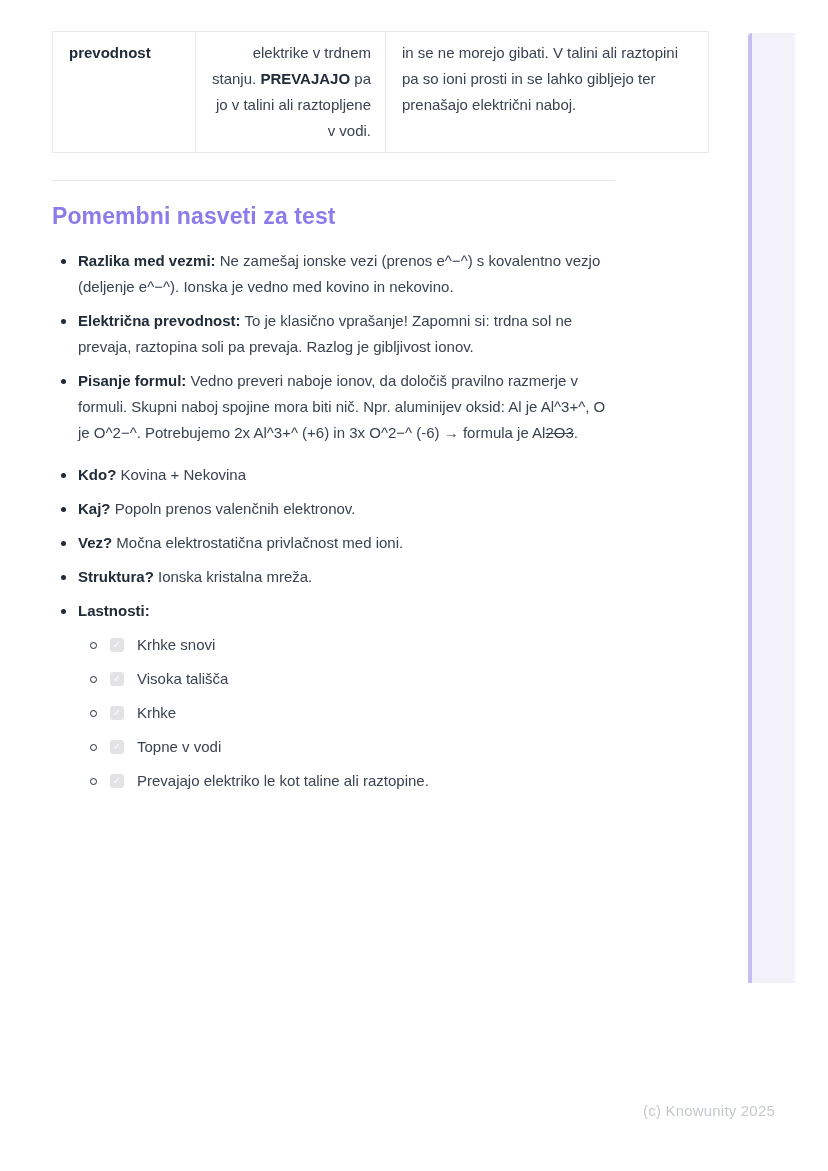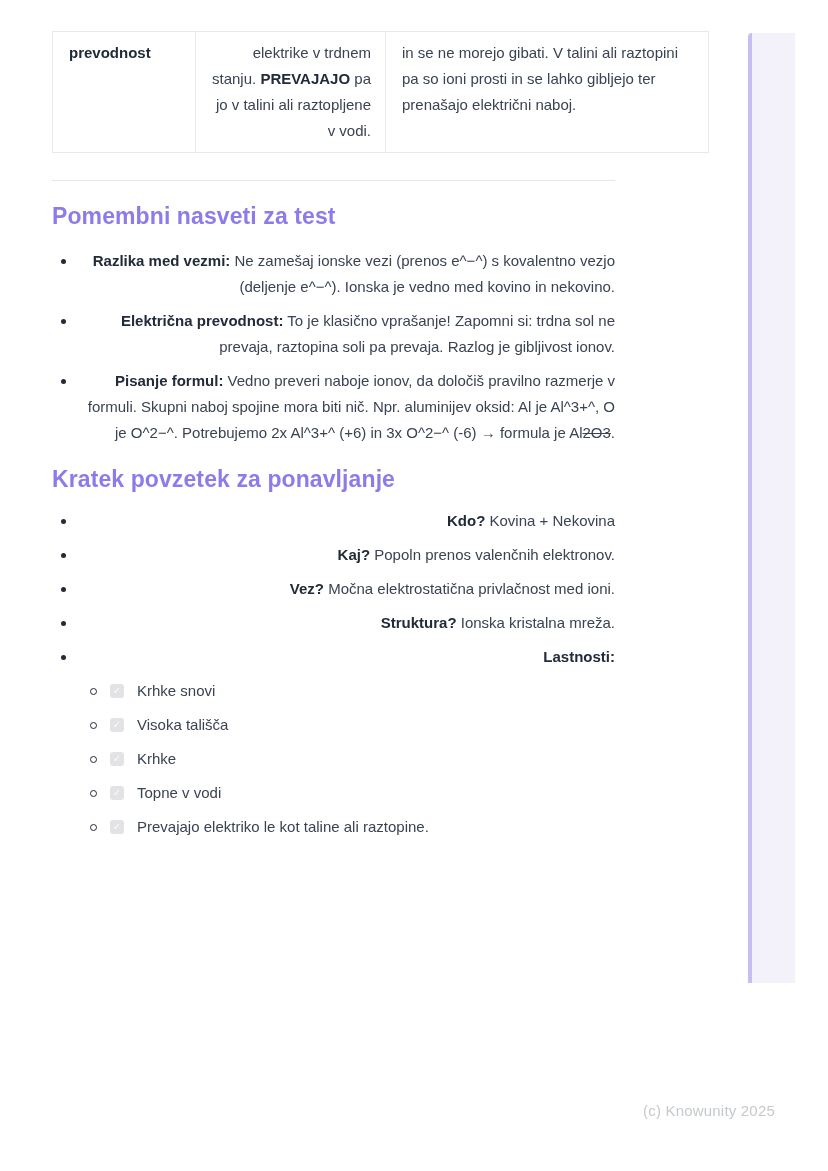--- a/index.html
+++ b/index.html
@@ -47,21 +47,20 @@
     line-height: 26px;
     font-weight: bold;
     letter-spacing: 0.1px;
   }
   h2.h2-summary { margin-top: 20px; }
   
   ul.bullets {
     list-style: none;
     margin: 19px 0 0 0;
     padding: 0;
-    text-align: right;
   }
   ul.bullets.summary { margin-top: 16px; }
   ul.bullets > li {
     position: relative;
     padding-left: 26px;
     font-size: 15px;
     line-height: 26px;
     margin-bottom: 8px;
     color: #3a4352;
   }
@@ -149,21 +148,20 @@
     <hr class="divider">
 
     <h2 class="section-heading" style="color: rgb(141, 123, 234);">Pomembni nasveti za test</h2>
 
     <ul class="bullets">
       <li><span class="seg-bold">Razlika med vezmi:</span><span> Ne zamešaj ionske vezi (prenos e^−^) s kovalentno vezjo (deljenje e^−^). Ionska je vedno med kovino in nekovino.</span></li>
       <li><span class="seg-bold">Električna prevodnost:</span><span> To je klasično vprašanje! Zapomni si: trdna sol ne prevaja, raztopina soli pa prevaja. Razlog je gibljivost ionov.</span></li>
       <li><span class="seg-bold">Pisanje formul:</span><span> Vedno preveri naboje ionov, da določiš pravilno razmerje v formuli. Skupni naboj spojine mora biti nič. Npr. aluminijev oksid: Al je Al^3+^, O je O^2−^. Potrebujemo 2x Al^3+^ (+6) in 3x O^2−^ (-6) → formula je Al</span><span class="seg-strike">2O3</span><span>.</span></li>
     </ul>
 
-    <h2 class="section-heading h2-summary" style="color: rgb(141, 123, 234);">Kratek povzetek za ponavljanje</h2>
 
     <ul class="bullets summary">
       <li><span class="seg-bold">Kdo?</span><span> Kovina + Nekovina</span></li>
       <li><span class="seg-bold">Kaj?</span><span> Popoln prenos valenčnih elektronov.</span></li>
       <li><span class="seg-bold">Vez?</span><span> Močna elektrostatična privlačnost med ioni.</span></li>
       <li><span class="seg-bold">Struktura?</span><span> Ionska kristalna mreža.</span></li>
       <li><span class="seg-bold">Lastnosti:</span></li>
     </ul>
 
     <ul class="checklist">

